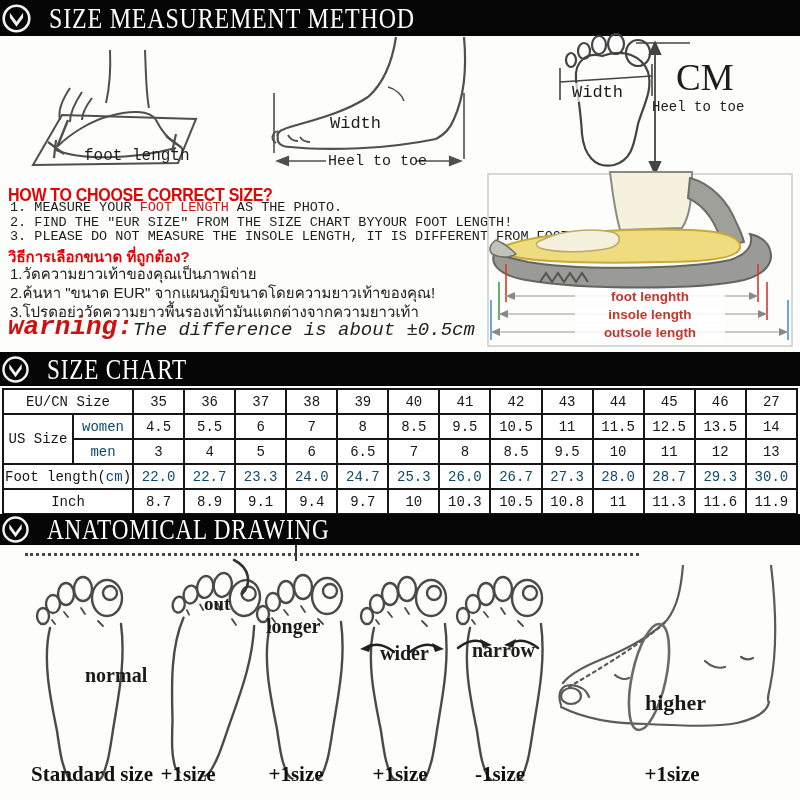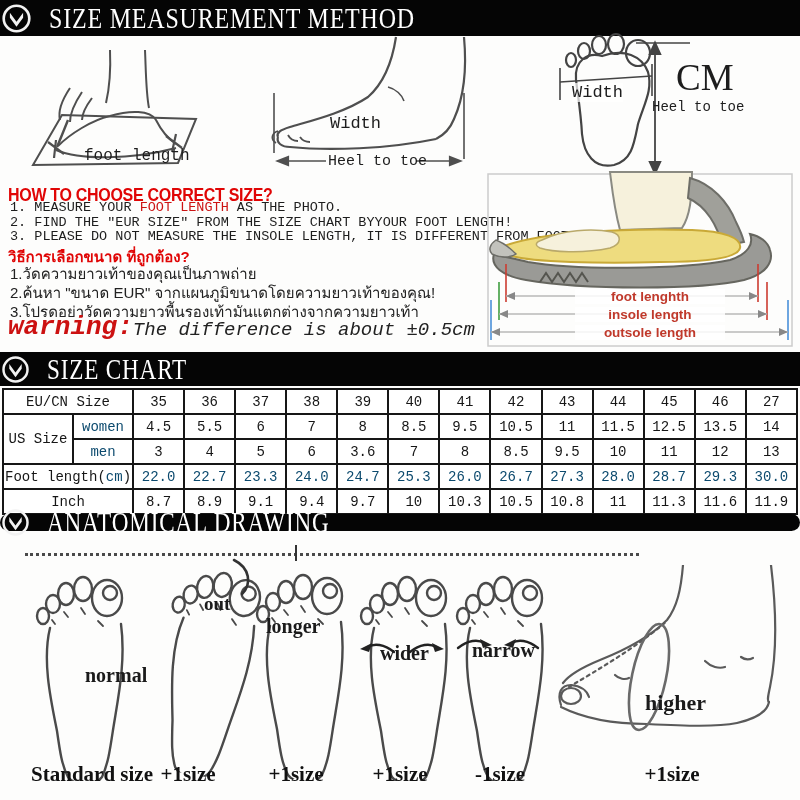--- a/index.html
+++ b/index.html
@@ -223,21 +223,21 @@
       <td>12.5</td>
       <td>13.5</td>
       <td>14</td>
     </tr>
     <tr>
       <td class="red">men</td>
       <td>3</td>
       <td>4</td>
       <td>5</td>
       <td>6</td>
-      <td>3.6</td>
+      <td>6.5</td>
       <td>7</td>
       <td>8</td>
       <td>8.5</td>
       <td>9.5</td>
       <td>10</td>
       <td>11</td>
       <td>12</td>
       <td>13</td>
     </tr>
     <tr>
@@ -268,21 +268,21 @@
       <td>10.5</td>
       <td>10.8</td>
       <td>11</td>
       <td>11.3</td>
       <td>11.6</td>
       <td>11.9</td>
     </tr>
   </tbody>
     </table>
 
-  <div class="bar" style="top:514px;height:17px;border-radius:17px;">
+  <div class="bar" style="top:514px;height:31px;">
     <svg width="31" height="31" viewBox="0 0 40 40">
         <use href="#logoGlyph"></use>
       </svg>
     <div class="bartitle" style="font-size:29px;">ANATOMICAL DRAWING</div>
   </div>
 
   <div class="dotline"></div>
   <div class="abs" style="left:295px;top:545px;height:16px;border-left:2px solid #333;"></div>
 
   <svg class="abs" style="left:28px;top:566px;" width="115" height="215" viewBox="0 0 115 215">

